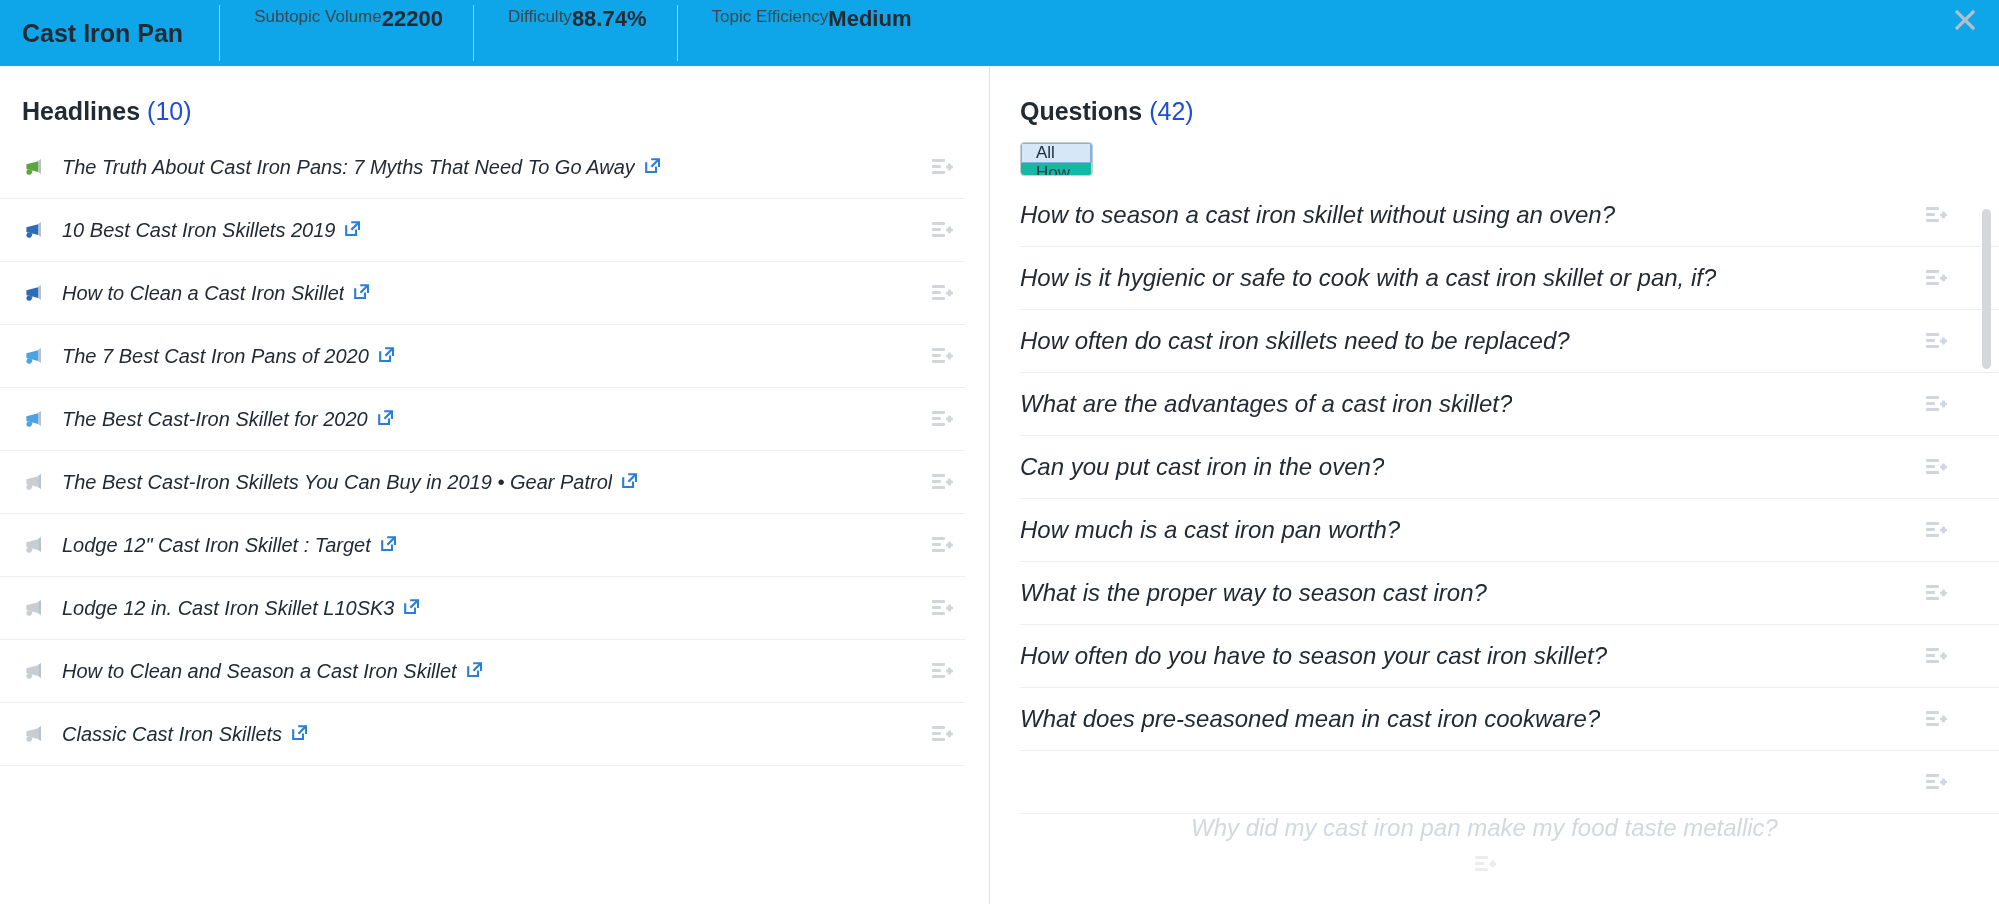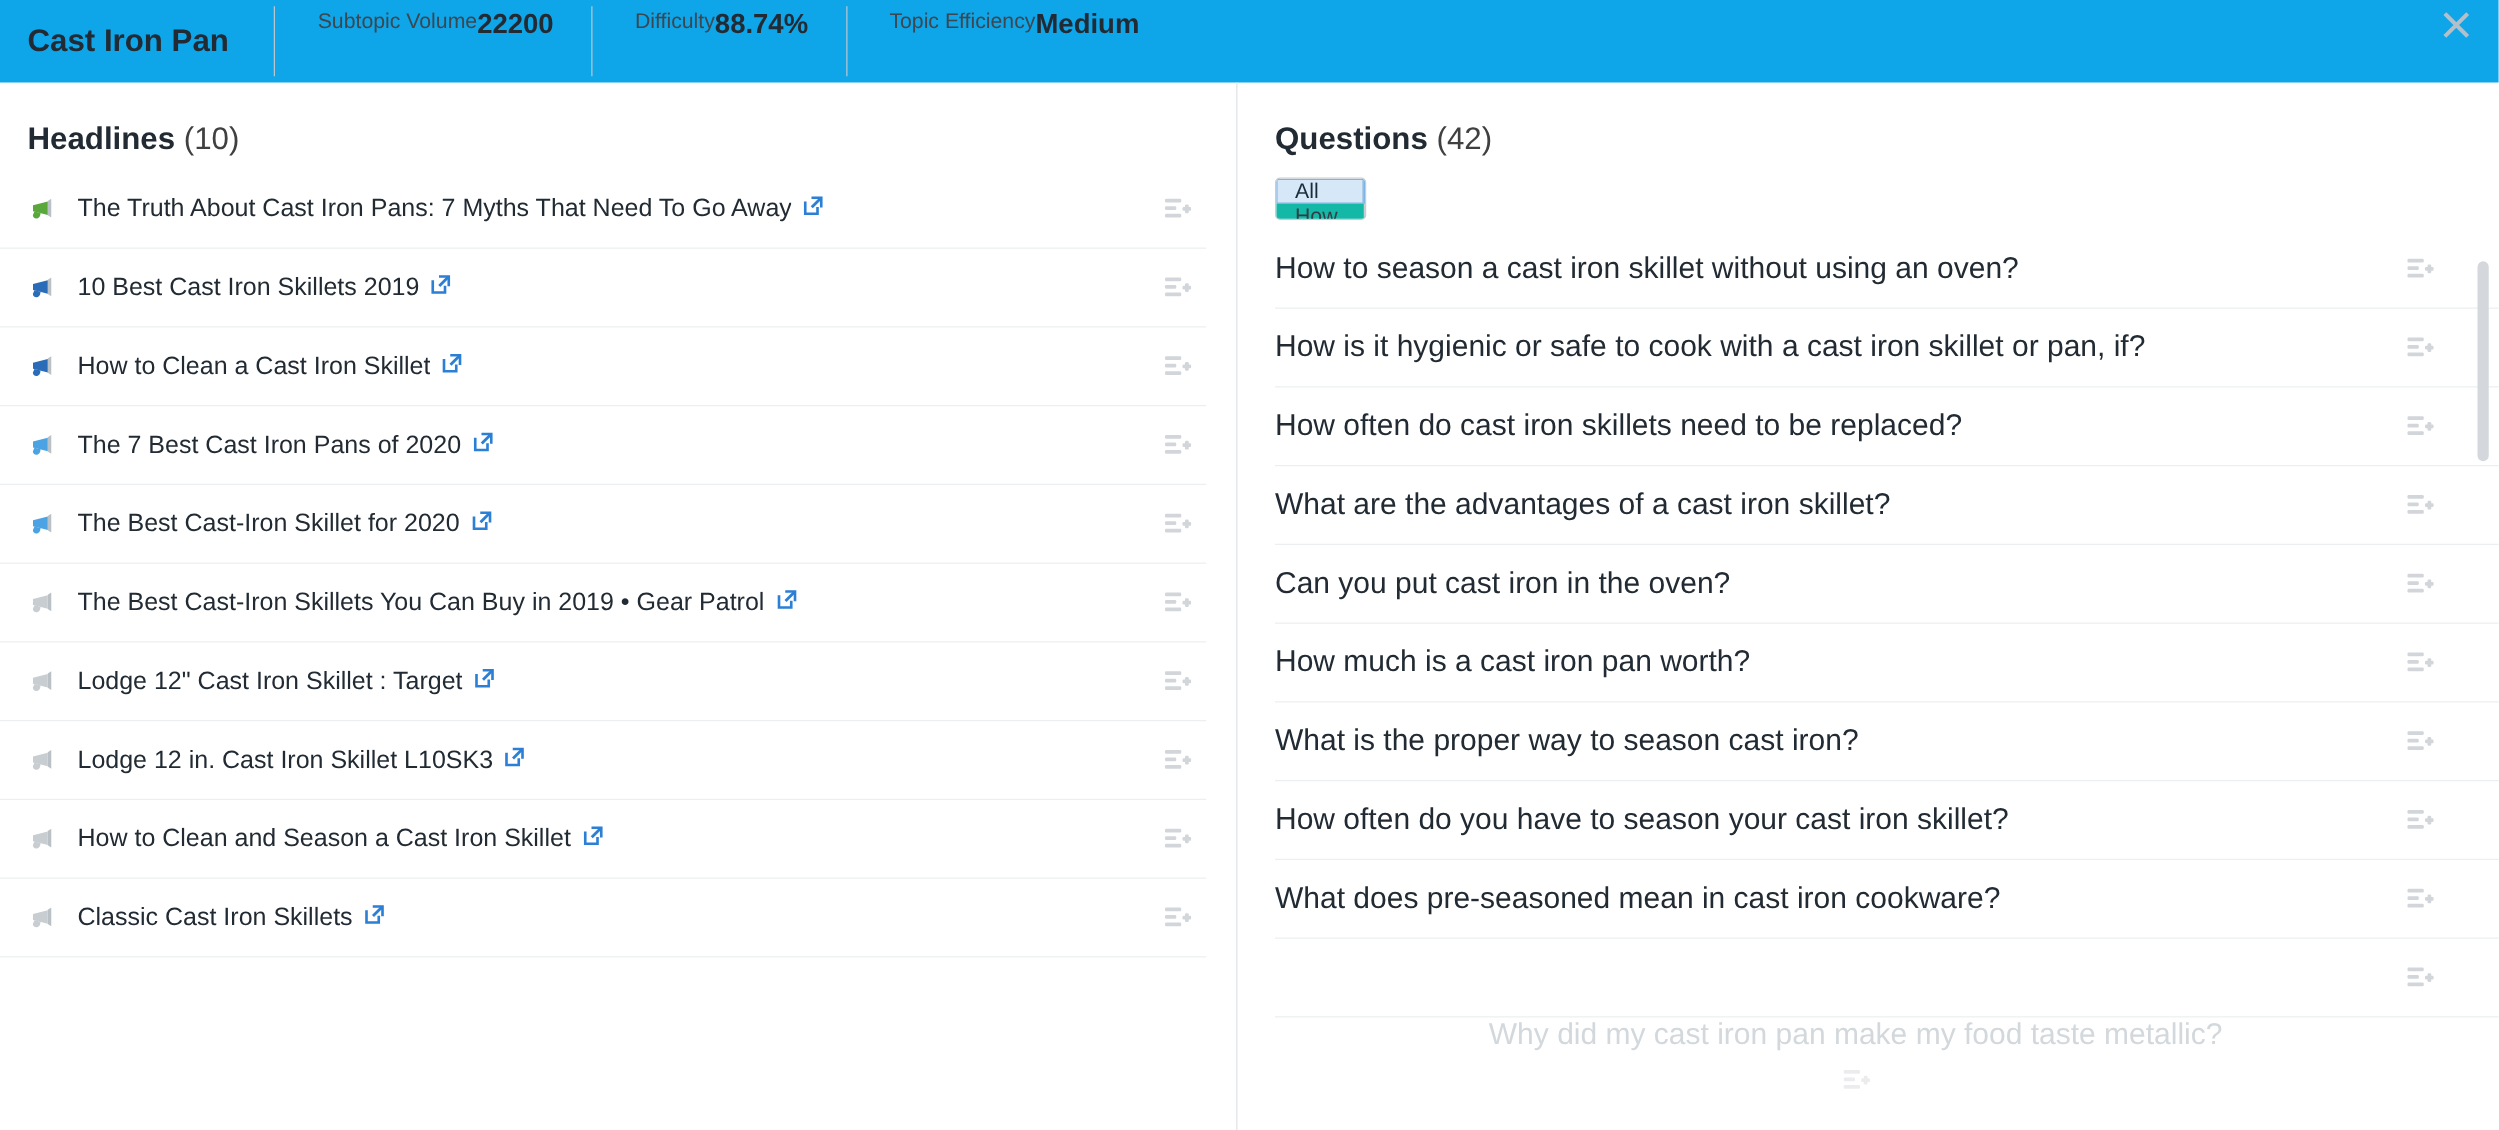--- a/index.html
+++ b/index.html
@@ -78,21 +78,21 @@
 
   .panel-head {
     font-size: 25px;
     font-weight: bold;
     color: #222b33;
     padding: 28px 0 0 22px;
     line-height: 34px;
   }
   .panel-right .panel-head { padding-left: 0; }
   .panel-head .count {
-    color: #404040;
+    color: #1d4ed8;
     font-weight: normal;
   }
 
   
   .tabs {
     display: flex;
     margin-top: 14px;
     height: 34px;
     width: fit-content;
     border-radius: 4px;
@@ -134,20 +134,21 @@
     width: 26px;
     flex: 0 0 26px;
     margin-right: 14px;
     display: flex; align-items: center;
   }
   .row-text {
     font-size: 20px;
     color: #222b33;
     white-space: nowrap;
     overflow: hidden;
+    font-style: italic;
   }
   .ext-ico {
     margin-left: 9px;
     display: inline-block;
     vertical-align: -2px;
   }
   .row-spacer { flex: 1; }
   .add-ico {
     flex: 0 0 26px;
     display: flex; align-items: center; justify-content: center;

